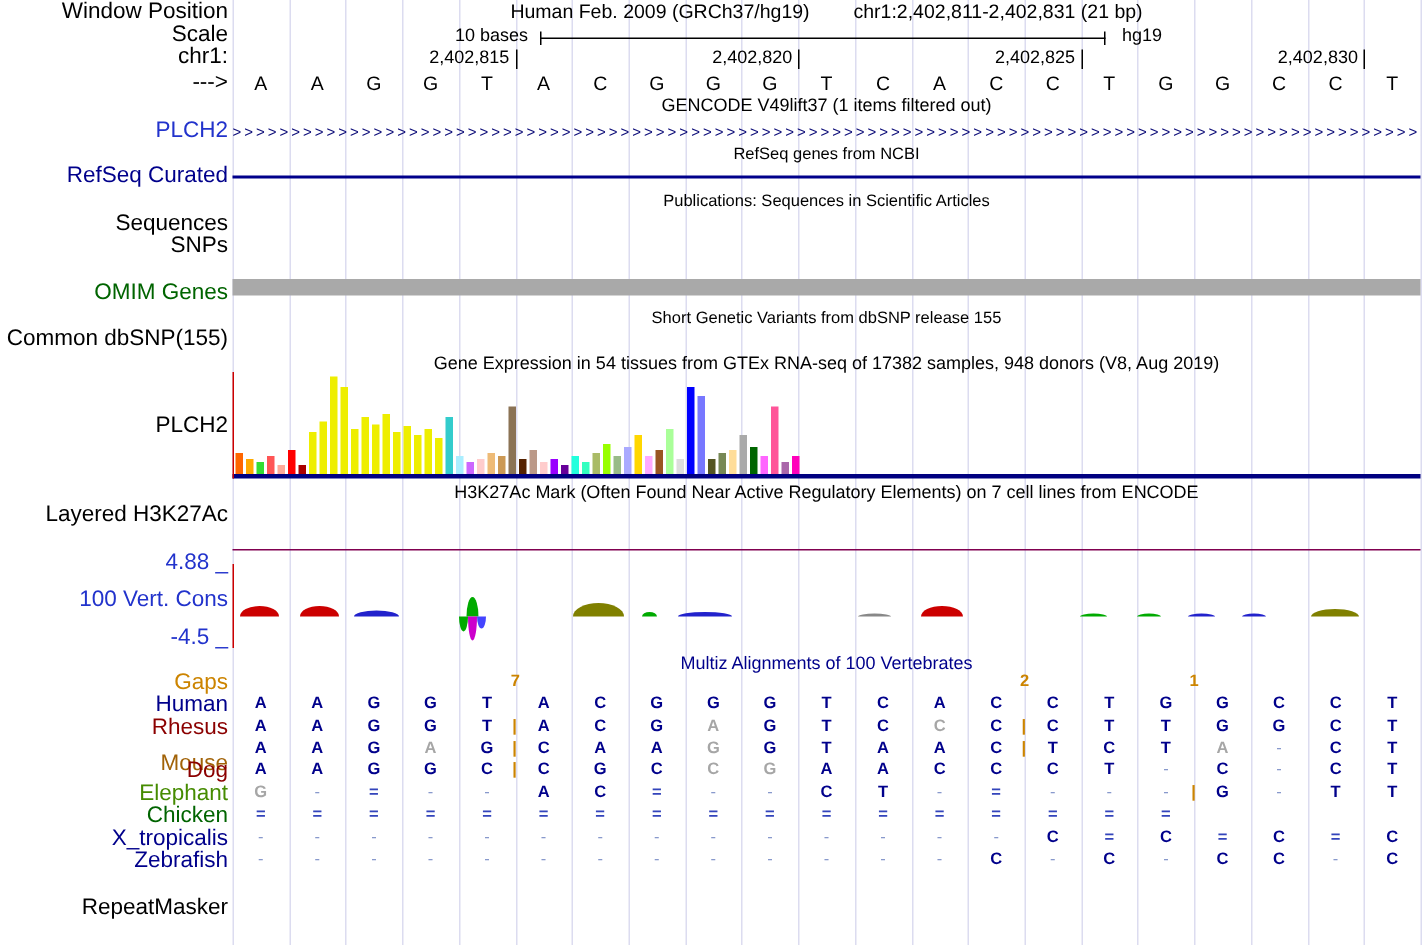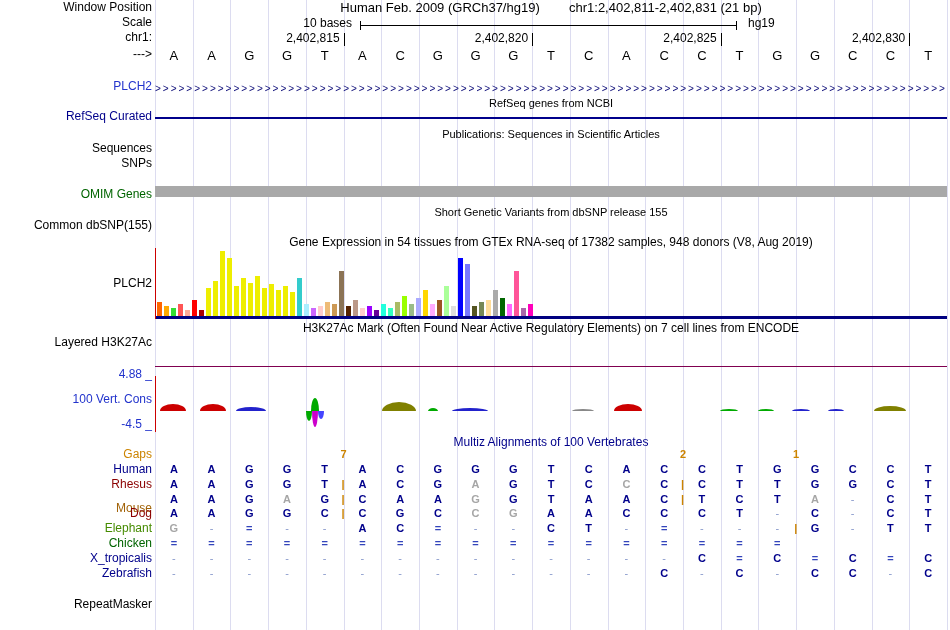--- a/index.html
+++ b/index.html
@@ -1,19 +1,19 @@
 <!DOCTYPE html>
 <html><head>
 <meta charset="utf-8">
 <style>
   html,body{margin:0;padding:0;background:#fff;}
   #screen{position:relative;width:950px;height:630px;background:#fff;overflow:hidden;
           font-family:"Liberation Sans",sans-serif;color:#000;}
   .gridline{position:absolute;top:0;height:630px;width:1px;background:#dcdcf0;z-index:0;}
-  .lbl{position:absolute;left:0;width:152px;text-align:right;font-size:12px;line-height:13px;z-index:3;white-space:nowrap;}
+  .lbl{position:absolute;left:0;width:152px;text-align:right;font-size:15px;line-height:13px;z-index:3;white-space:nowrap;}
   .ctitle{position:absolute;left:155px;width:792px;text-align:center;font-size:12px;line-height:13px;z-index:3;white-space:nowrap;}
   .s11{font-size:11px;}
   .s13{font-size:13px;}
   .c-navy{color:#00008b;}
   .c-blue{color:#2233cc;}
   .c-green{color:#006400;}
   .base{position:absolute;top:48px;text-align:center;font-size:13px;z-index:3;}
   .tick-label{position:absolute;top:31px;width:74px;text-align:right;font-size:12px;z-index:3;}
   .tickline{position:absolute;width:1px;background:#000;z-index:3;}
   .scaleline{position:absolute;height:1px;background:#000;z-index:3;}
@@ -105,20 +105,21 @@
       <div class="base" style="left: 645.286px; width: 37.7143px;">C</div>
       <div class="base" style="left: 683px; width: 37.7143px;">C</div>
       <div class="base" style="left: 720.714px; width: 37.7143px;">T</div>
       <div class="base" style="left: 758.429px; width: 37.7143px;">G</div>
       <div class="base" style="left: 796.143px; width: 37.7143px;">G</div>
       <div class="base" style="left: 833.857px; width: 37.7143px;">C</div>
       <div class="base" style="left: 871.571px; width: 37.7143px;">C</div>
       <div class="base" style="left: 909.286px; width: 37.7143px;">T</div>
     </div>
 
+  <div class="ctitle" style="top:64px">GENCODE V49lift37 (1 items filtered out)</div>
   <div class="lbl c-blue" style="top:80px">PLCH2</div>
   <div id="gencode-arrows">&gt;&gt;&gt;&gt;&gt;&gt;&gt;&gt;&gt;&gt;&gt;&gt;&gt;&gt;&gt;&gt;&gt;&gt;&gt;&gt;&gt;&gt;&gt;&gt;&gt;&gt;&gt;&gt;&gt;&gt;&gt;&gt;&gt;&gt;&gt;&gt;&gt;&gt;&gt;&gt;&gt;&gt;&gt;&gt;&gt;&gt;&gt;&gt;&gt;&gt;&gt;&gt;&gt;&gt;&gt;&gt;&gt;&gt;&gt;&gt;&gt;&gt;&gt;&gt;&gt;&gt;&gt;&gt;&gt;&gt;&gt;&gt;&gt;&gt;&gt;&gt;&gt;&gt;&gt;&gt;&gt;&gt;&gt;&gt;&gt;&gt;&gt;&gt;&gt;&gt;&gt;&gt;&gt;&gt;&gt;&gt;&gt;&gt;&gt;&gt;&gt;&gt;&gt;&gt;&gt;&gt;&gt;&gt;&gt;&gt;&gt;&gt;&gt;&gt;&gt;&gt;&gt;&gt;&gt;&gt;&gt;&gt;&gt;&gt;&gt;&gt;&gt;&gt;&gt;&gt;&gt;&gt;&gt;&gt;&gt;&gt;&gt;&gt;&gt;&gt;&gt;&gt;&gt;&gt;&gt;&gt;&gt;&gt;&gt;&gt;</div>
 
   <div class="ctitle s11" style="top:97px">RefSeq genes from NCBI</div>
   <div class="lbl c-navy" style="top:110px">RefSeq Curated</div>
   <div class="hline" style="top:117px;height:2px;background:#00008b"></div>
 
   <div class="ctitle s11" style="top:128px">Publications: Sequences in Scientific Articles</div>
   <div class="lbl" style="top:142px">Sequences</div>
   <div class="lbl" style="top:157px">SNPs</div>

